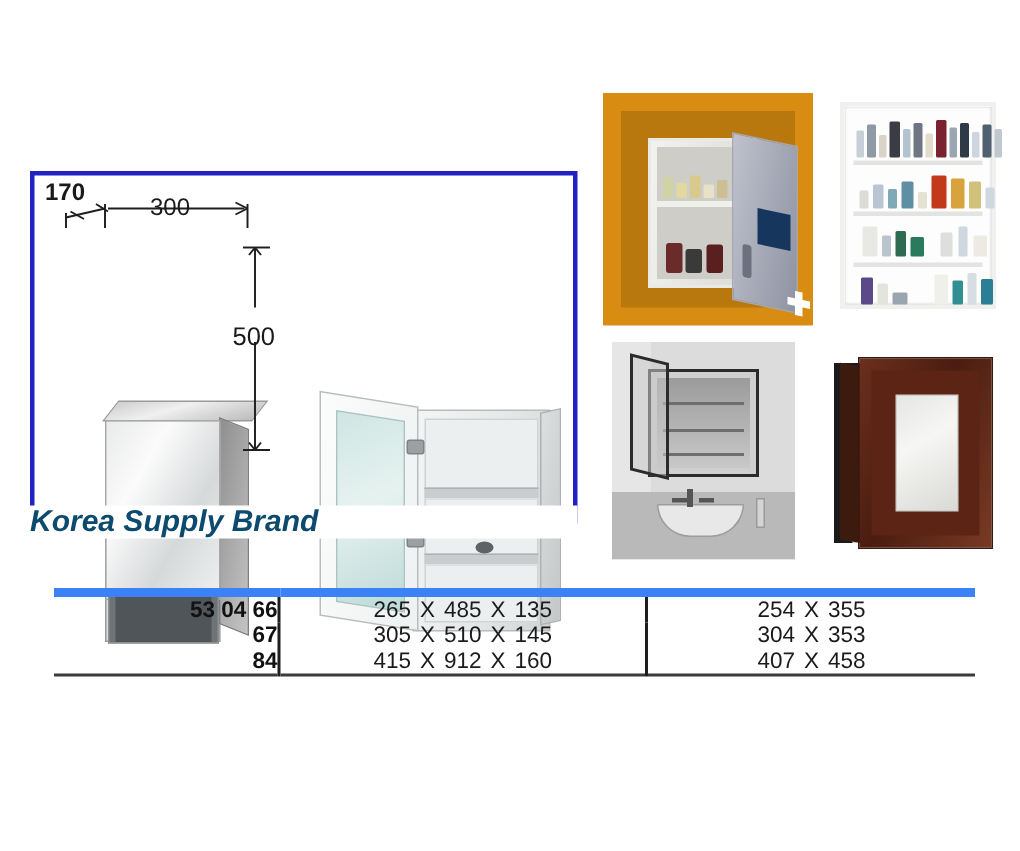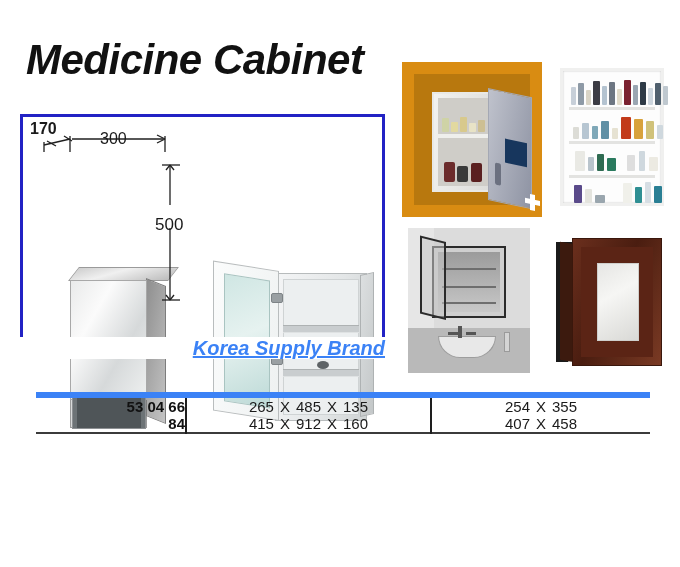--- a/index.html
+++ b/index.html
@@ -25,27 +25,26 @@
   
   .diagram-frame{
     position:absolute;left:20px;top:114px;
     width:365px;height:235px;
     border:3px solid #2222c4;
     background:#ffffff;
     box-sizing:border-box;
   }
   .brand{
     position:absolute;left:20px;top:337px;width:365px;
-    text-align:right;
+    text-align:left;
     font-size:20px;font-weight:bold;font-style:italic;
     letter-spacing:0px;
-    color:#3b82f6;
+    color:#0c4a6e;
     background:#ffffff;
     line-height:22px;
-    text-decoration:underline;
   }
 
   
   .dim{position:absolute;font-size:16px;color:#1a1a1a;font-family:"Liberation Sans",sans-serif;white-space:nowrap;}
   .dim-170{left:30px;top:120px;font-weight:bold;}
   .dim-300{left:100px;top:130px;}
   .dim-500{left:155px;top:215px;font-size:17px;}
 
   
   .dimlines{position:absolute;left:0;top:0;width:680px;height:567px;pointer-events:none;}
@@ -160,21 +159,20 @@
   .size-cell{text-align:center;padding:6px 0 8px 0;font-size:15px;color:#1b1b1b;line-height:17px;}
   .mirror-cell{text-align:center;padding:6px 0 8px 0;font-size:15px;color:#1b1b1b;line-height:17px;}
   .x{padding:0 6px;}
   .nowrap{white-space:nowrap;}
 </style>
 </head>
 <body>
 
 <div class="page">
 
-  <div class="title">Medicine Cabinet</div>
 
   <div class="diagram-frame">
 
     <div style="position:absolute;left:0;top:0;width:100%;height:100%;">
       <div class="cab-left">
         <div class="cl-body"></div>
         <div class="cl-top"></div>
         <div class="cl-side"></div>
         <div class="cl-face"></div>
         <div class="cl-shelf">
@@ -359,20 +357,33 @@
               <span>265</span><span class="x">X</span><span>485</span><span class="x">X</span><span>135</span>
             </span>
           </td>
           <td class="rule-mid vline mirror-cell">
             <span class="nowrap">
               <span>254</span><span class="x">X</span><span>355</span>
             </span>
           </td>
         </tr>
 
+        <tr>
+          <td class="code-cell">67</td>
+          <td class="vline size-cell">
+            <span class="nowrap">
+              <span>305</span><span class="x">X</span><span>510</span><span class="x">X</span><span>145</span>
+            </span>
+          </td>
+          <td class="vline mirror-cell">
+            <span class="nowrap">
+              <span>304</span><span class="x">X</span><span>353</span>
+            </span>
+          </td>
+        </tr>
 
         <tr>
           <td class="code-cell">84</td>
           <td class="vline size-cell">
             <span class="nowrap">
               <span>415</span><span class="x">X</span><span>912</span><span class="x">X</span><span>160</span>
             </span>
           </td>
           <td class="vline mirror-cell">
             <span class="nowrap">

